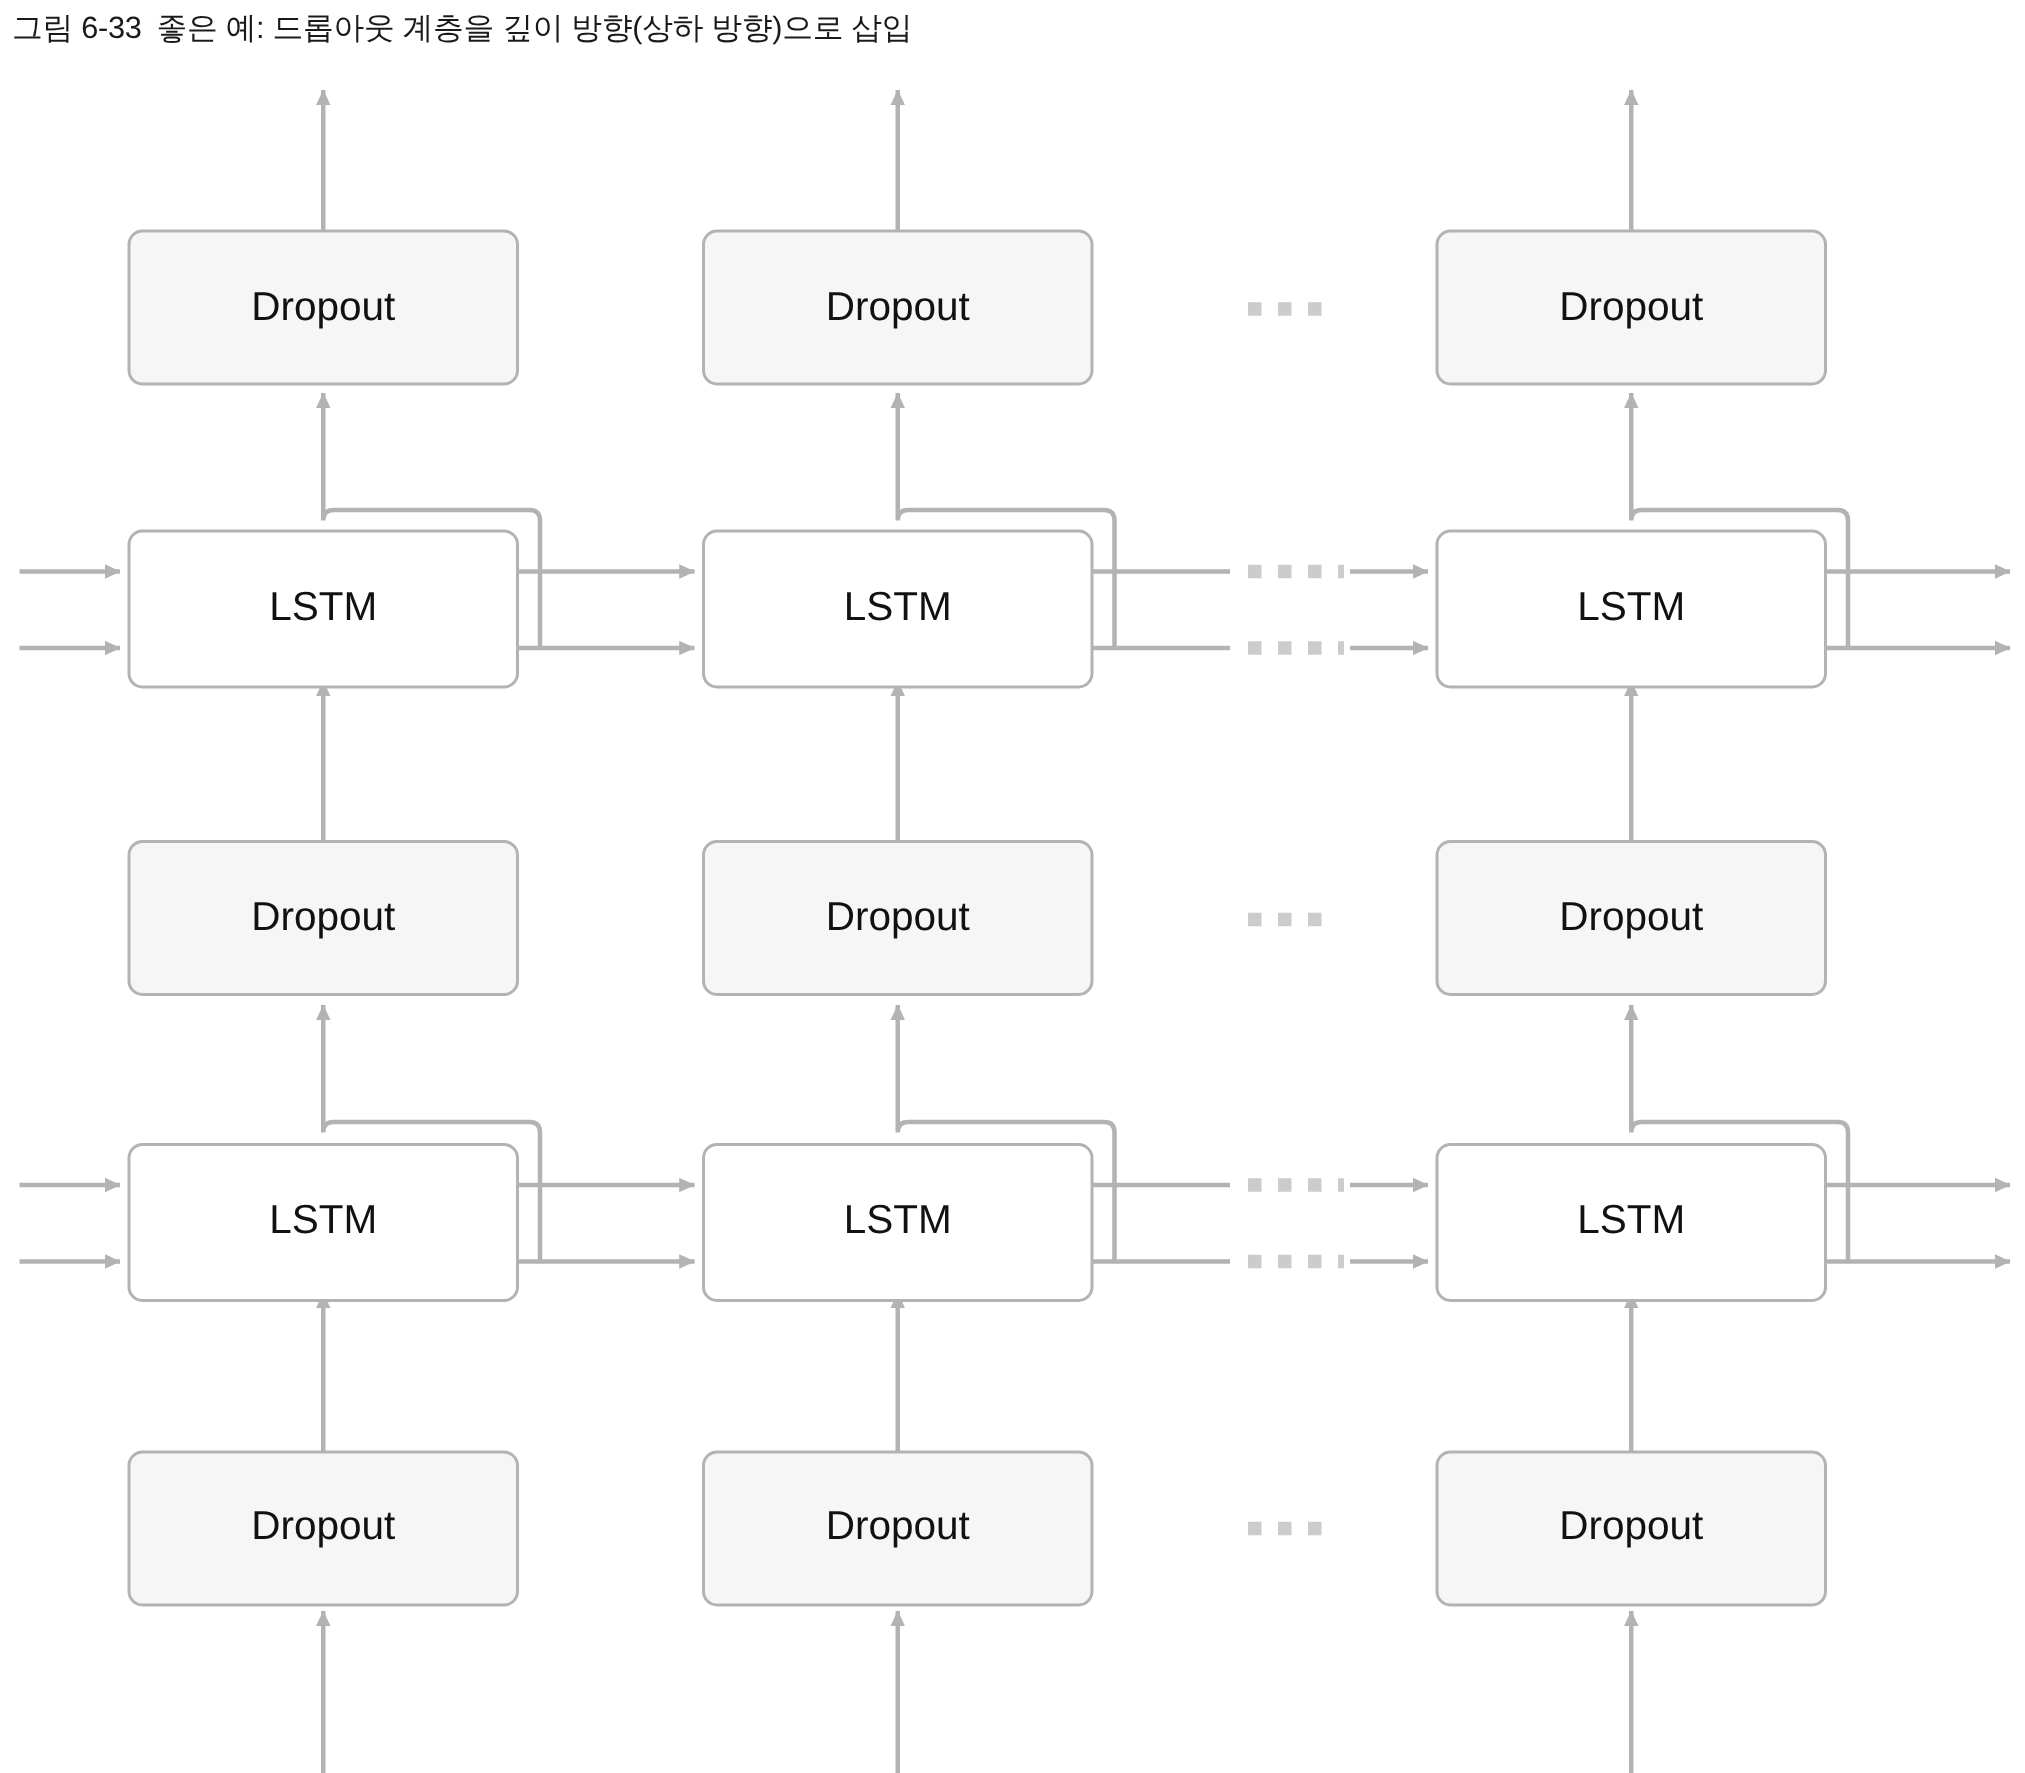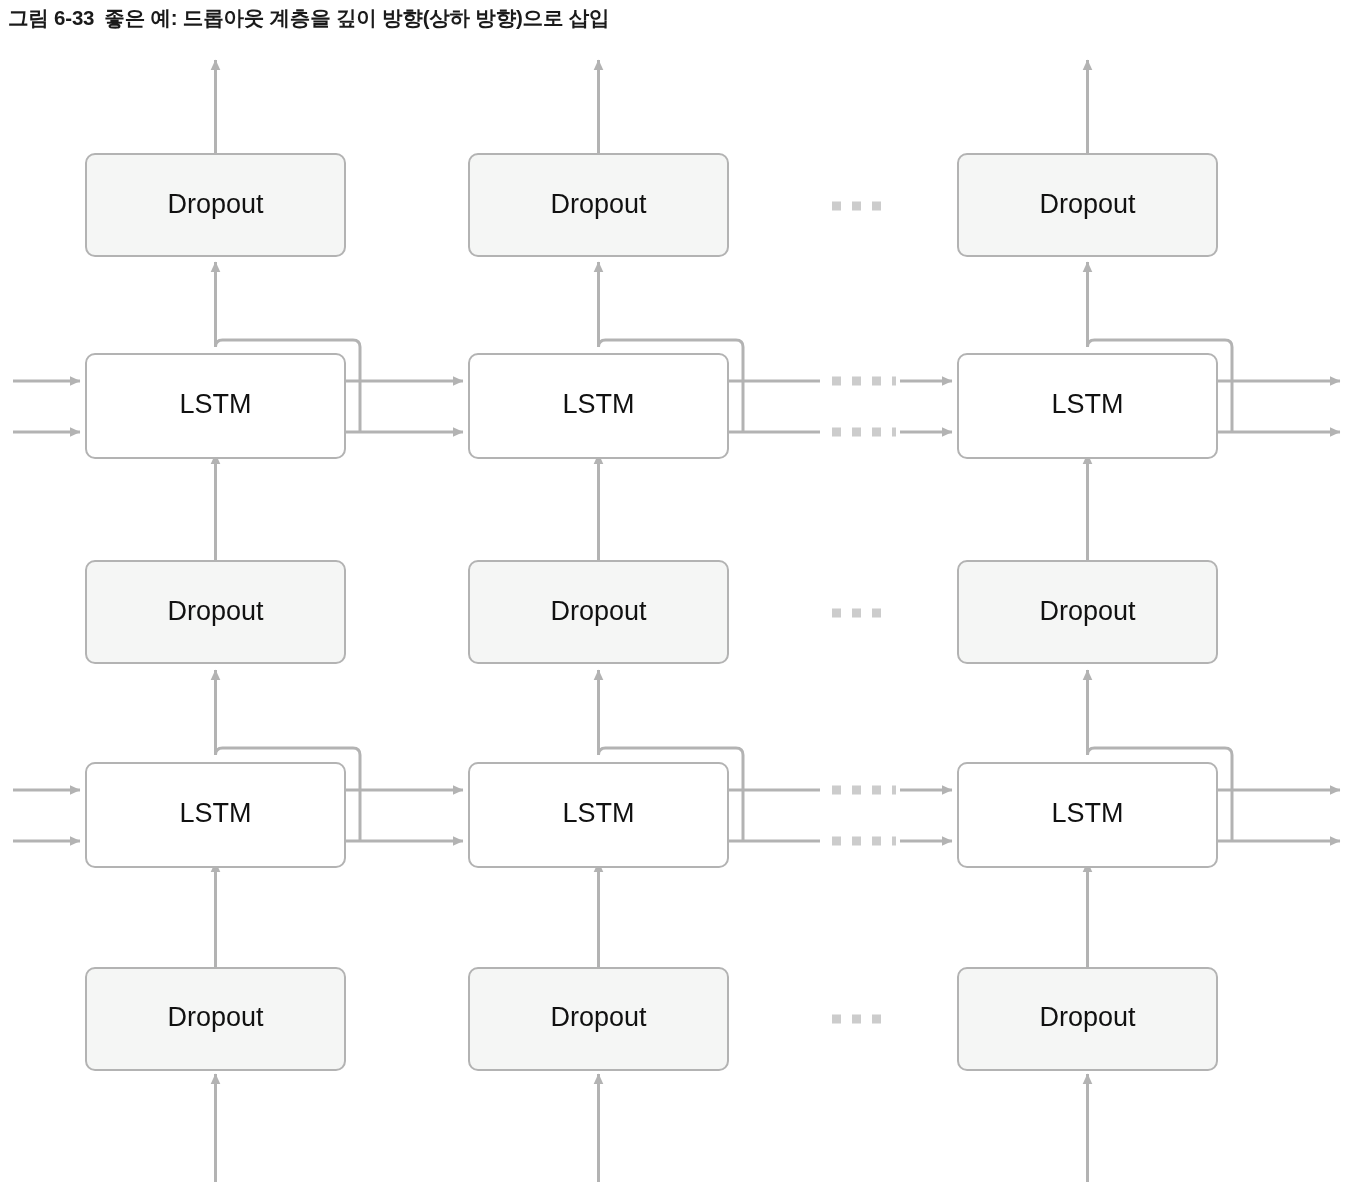--- a/index.html
+++ b/index.html
@@ -17,21 +17,21 @@
   #page {
     position: relative;
     width: 1350px;
     height: 1182px;
   }
   #caption {
     position: absolute;
     left: 8px;
     top: 4px;
     font-size: 20.5px;
-    font-weight: bold;
+    font-weight: normal;
     color: #1a1a1a;
     letter-spacing: -0.2px;
     white-space: nowrap;
   }
   #caption .cap-num {
     margin-right: 10px;
   }
   #diagram {
     position: absolute;
     left: 0;

